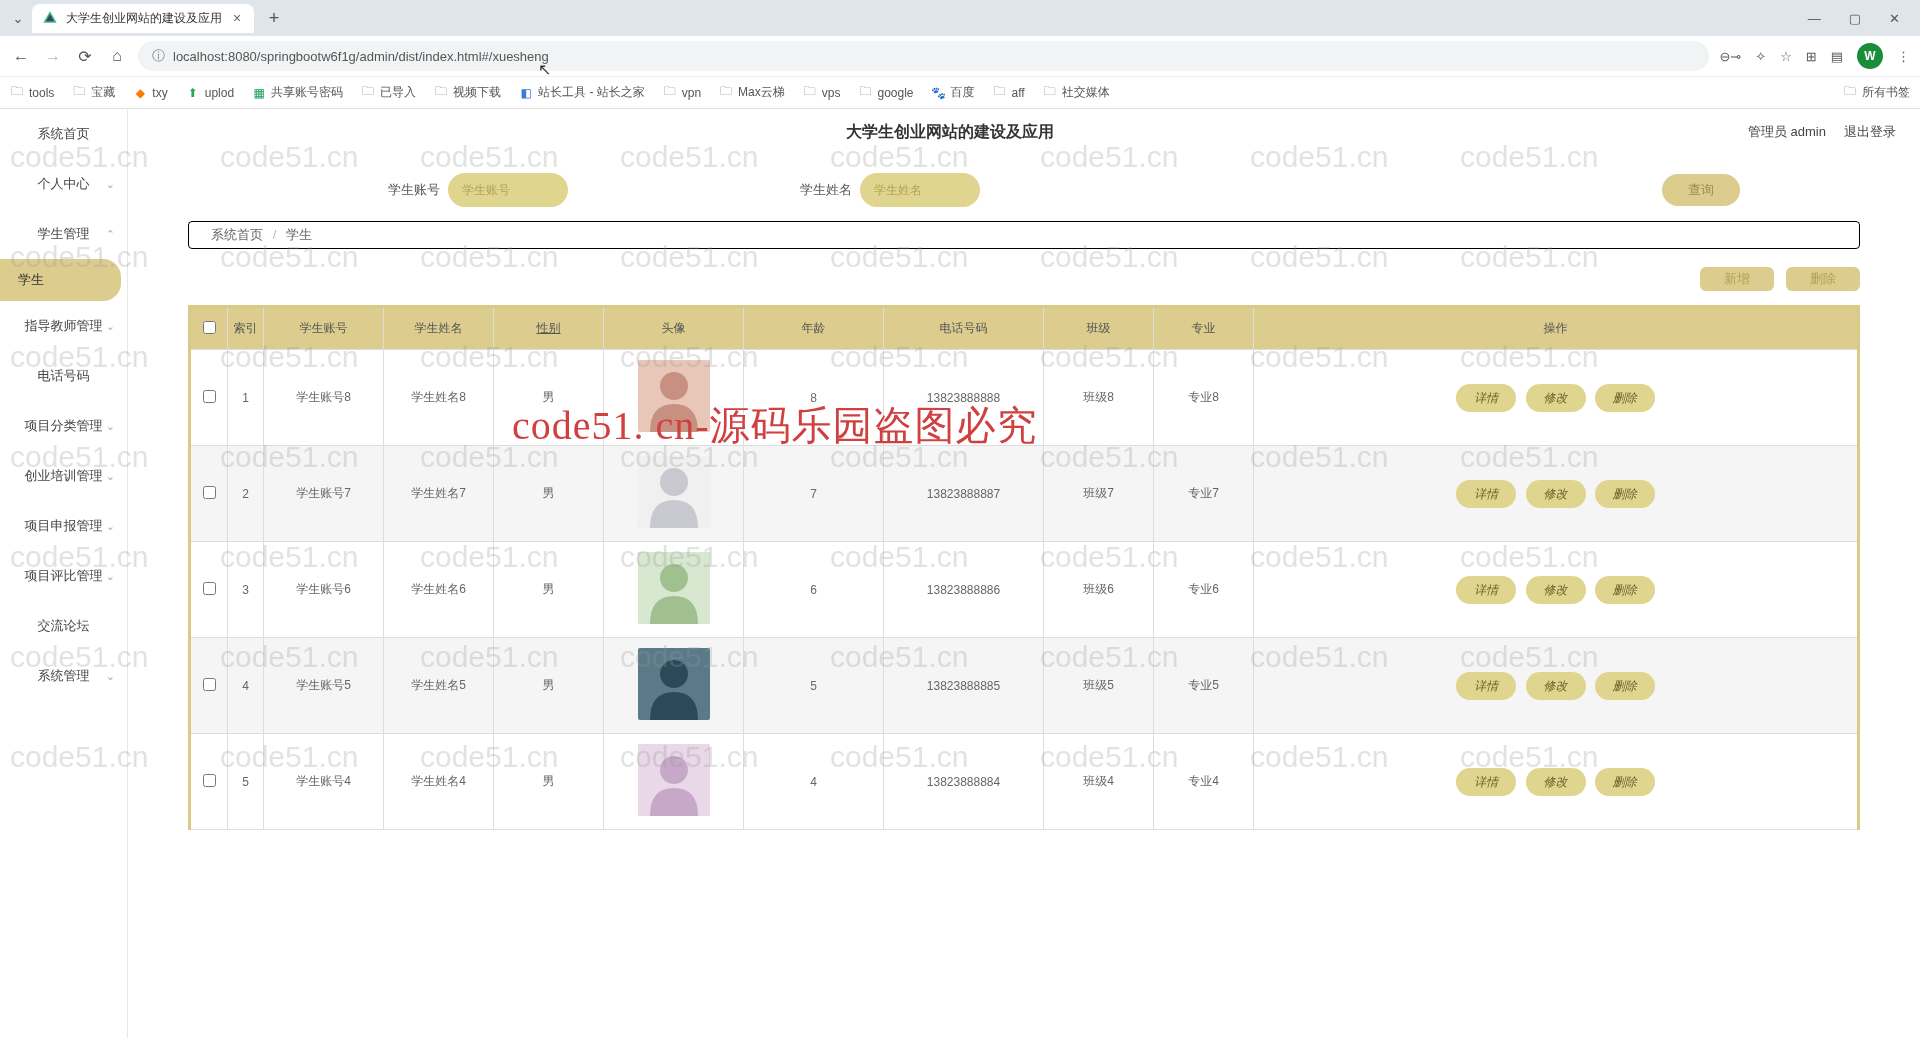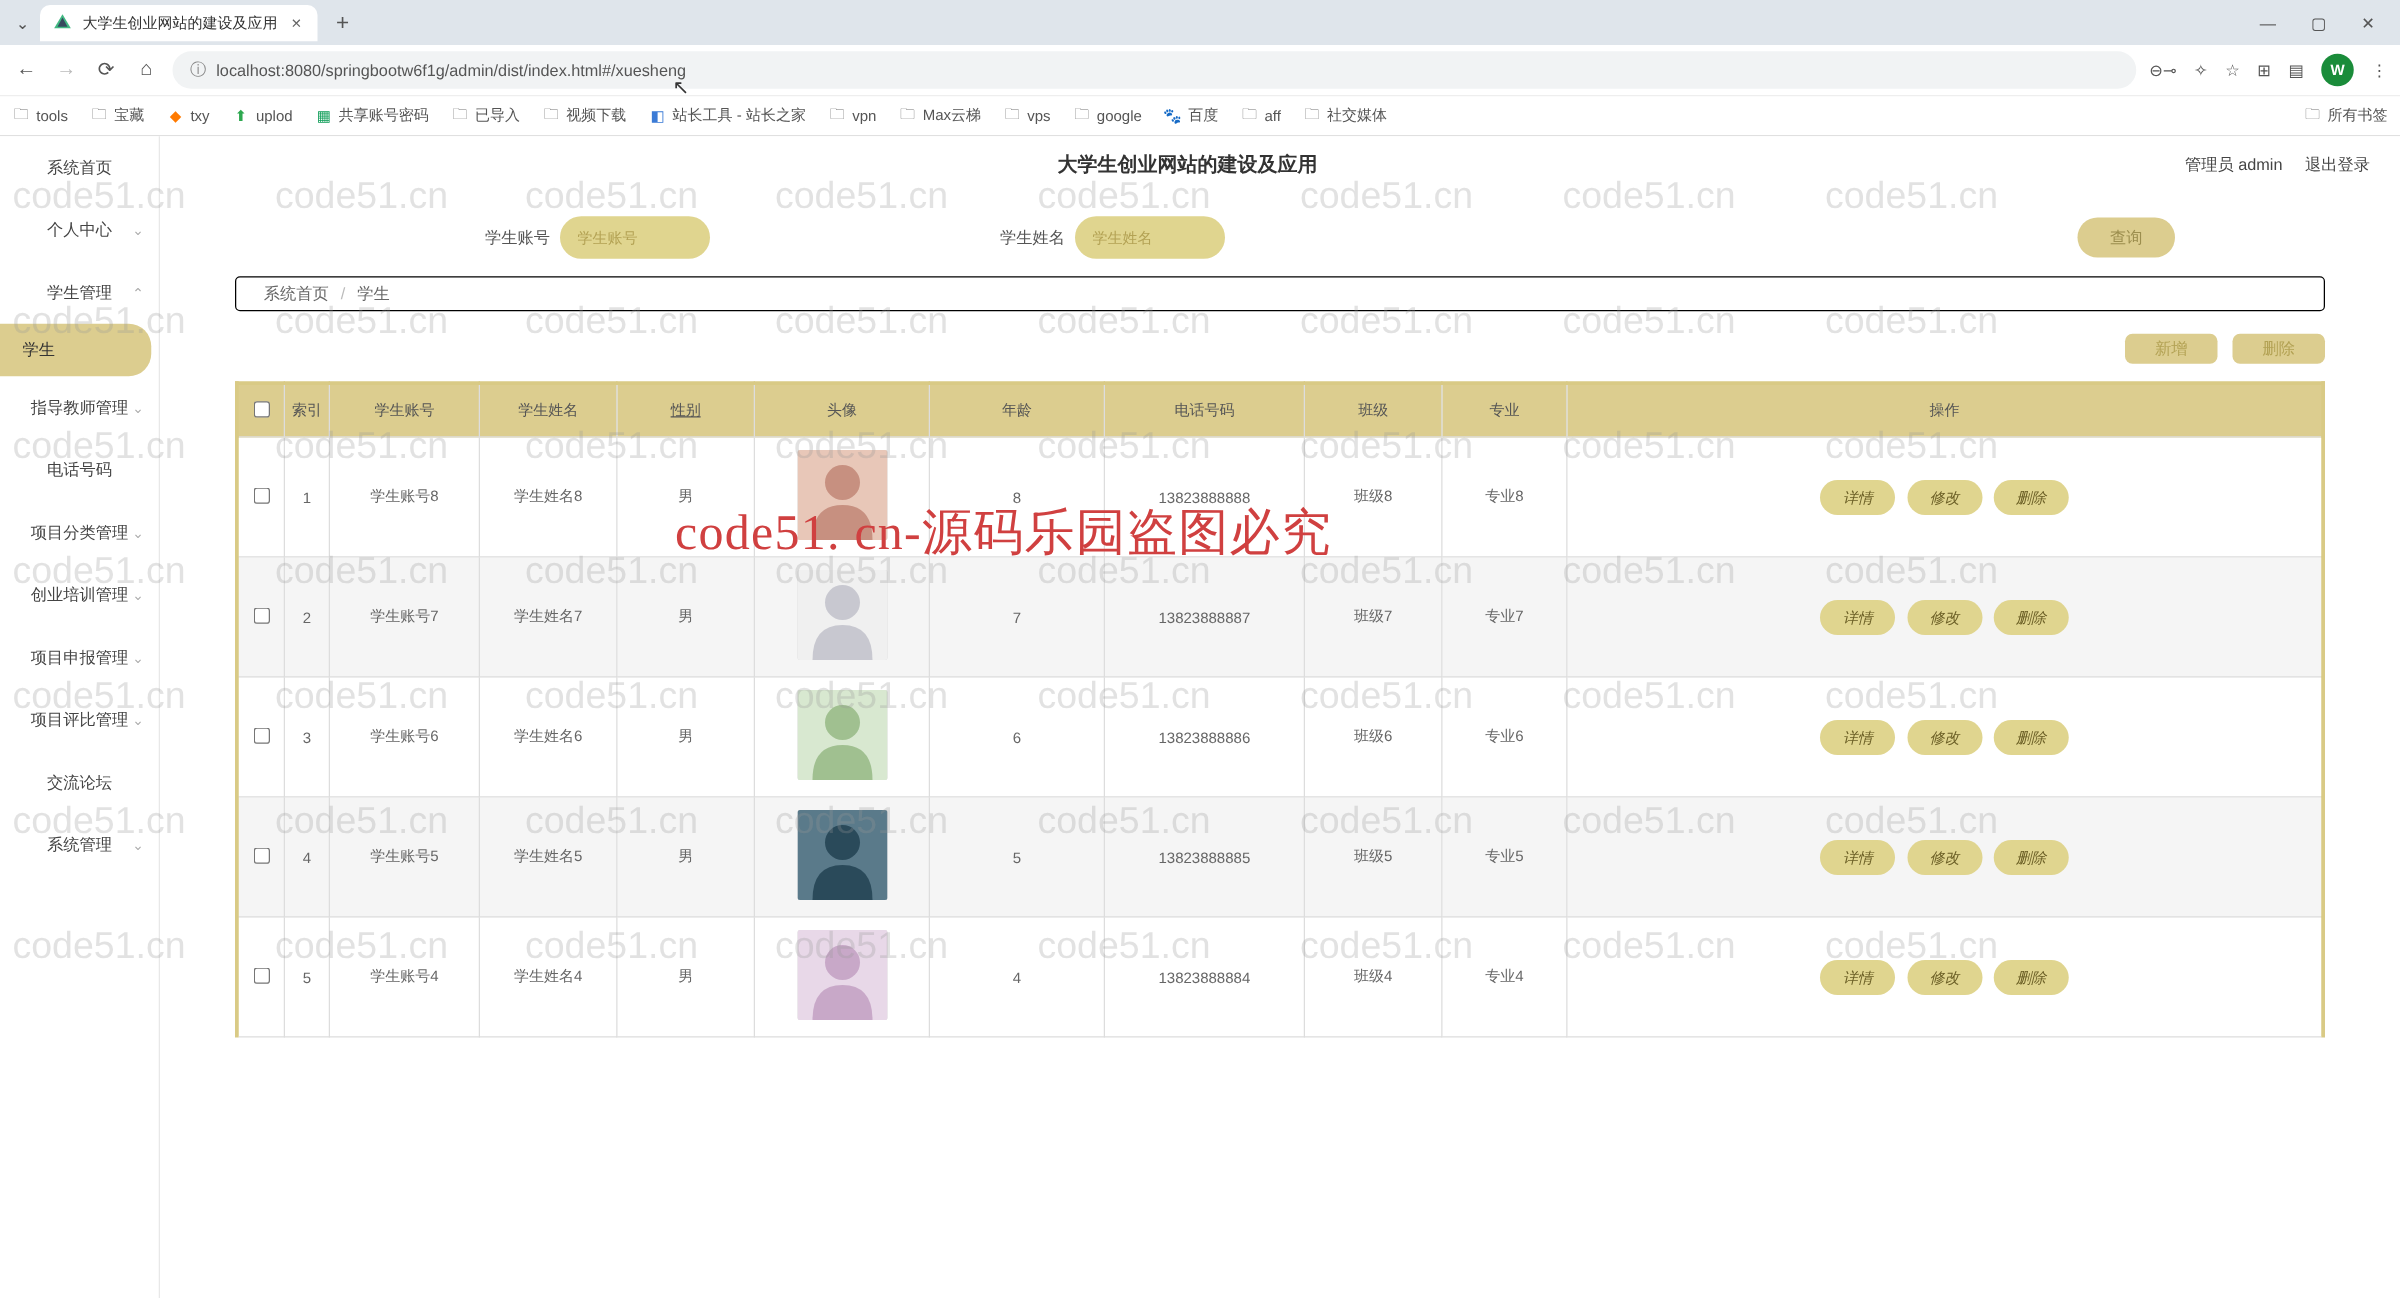--- a/index.html
+++ b/index.html
@@ -76,21 +76,21 @@
     .col-class { width: 110px; }
     .col-major { width: 100px; }
     .chk { width: 13px; height: 13px; }
     .avatar-img { width: 72px; height: 72px; margin: 2px auto; background: #ddd; border-radius: 2px; display: block; }
     .row-btn { display: inline-block; height: 28px; line-height: 28px; padding: 0 18px; border: none; border-radius: 14px; background: #e0d58f; color: #6a5e25; font-size: 12px; margin: 0 3px; font-style: italic; }
     tr.alt td { background: #f5f5f5; }
 
     
     .wm-layer { position: fixed; inset: 0; pointer-events: none; z-index: 50; }
     .wm { position: absolute; font-size: 30px; color: rgba(150,150,150,0.28); font-family: Arial, sans-serif; white-space: nowrap; }
-    .wm-main { position: absolute; top: 398px; left: 540px; font-size: 40px; color: #d04040; font-weight: 500; font-family: "SimSun", serif; letter-spacing: 1px; }
+    .wm-main { position: absolute; top: 398px; left: 512px; font-size: 40px; color: #d04040; font-weight: 500; font-family: "SimSun", serif; letter-spacing: 1px; }
     .cursor { position: fixed; top: 60px; left: 538px; font-size: 16px; z-index: 60; pointer-events: none; }
 
     
     .av { display: inline-block; }
   </style>
 </head>
 <body>
 
 <div class="browser-chrome">
   <div class="tab-strip">

